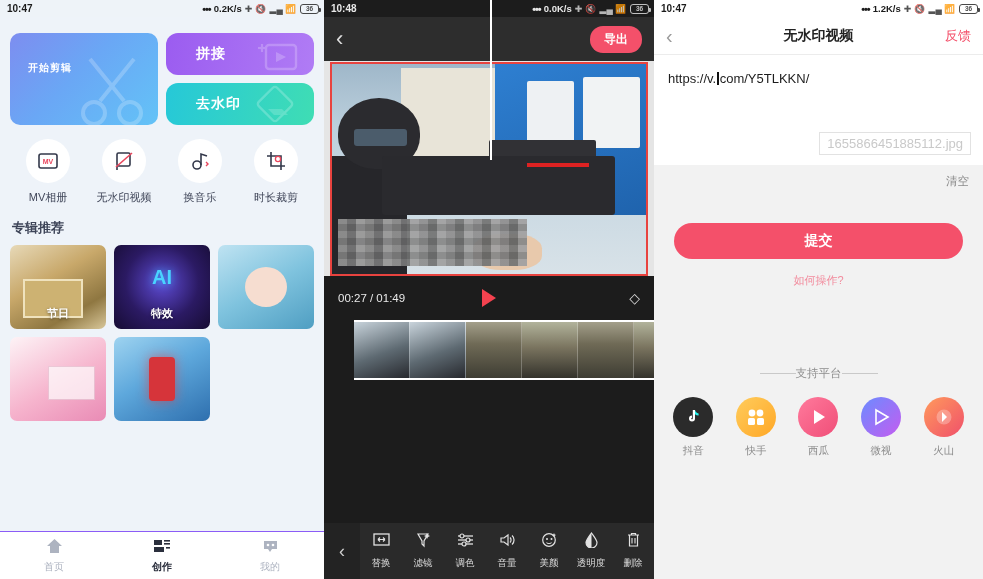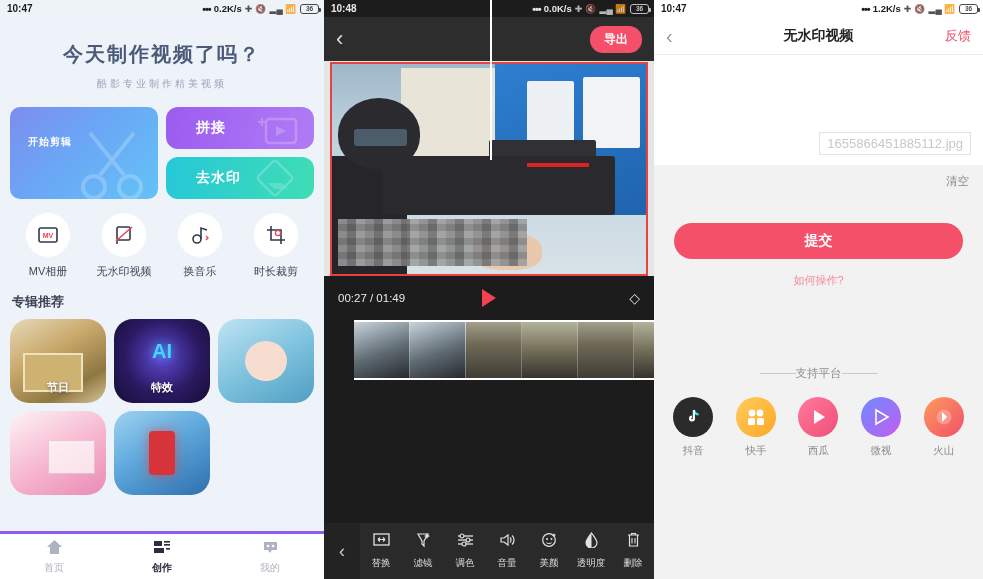--- a/index.html
+++ b/index.html
@@ -56,38 +56,38 @@
   .features{display:flex;padding:14px 10px 0 10px;}
   .feat{flex:1;text-align:center;}
   .feat .circ{
     width:44px;height:44px;border-radius:50%;background:#fff;margin:0 auto;
     display:flex;align-items:center;justify-content:center;
   }
   .feat .fl{font-size:11px;color:#41475a;margin-top:7px;display:block;}
 
   .sechead{font-size:13px;font-weight:bold;color:#3d4458;padding:14px 0 0 12px;}
   .cards{padding:8px 10px 0 10px;display:grid;grid-template-columns:repeat(3,1fr);gap:8px;}
-  .card{height:84px;border-radius:19px;position:relative;overflow:hidden;}
+  .card{height:84px;border-radius:7px;position:relative;overflow:hidden;}
   .card .cl{position:absolute;left:50%;transform:translateX(-50%);bottom:8px;color:#fff;font-size:11px;font-weight:bold;text-shadow:0 1px 3px rgba(0,0,0,.55);}
   .c-gift{background:linear-gradient(150deg,#e7d9b8,#c8a86a 40%,#8f7741 75%,#d8c79a);}
   .c-ai{background:radial-gradient(circle at 50% 45%,#5f4bd4,#2b1a63 55%,#160c33);}
   .c-ai:after{content:"AI";position:absolute;left:50%;top:38%;transform:translate(-50%,-50%);color:#49d3ff;font-size:20px;font-weight:bold;text-shadow:0 0 10px #36b7ff;}
   .c-piano{background:linear-gradient(150deg,#fdf0f5,#9fc6e6 45%,#3f6fa0 80%);}
   .c-baby{background:linear-gradient(150deg,#bfe3f2,#7fc3de 50%,#4f9ec2);}
   .c-flower{background:linear-gradient(150deg,#fdf3f6,#f6b4cd 55%,#e98bb5);}
   .c-lantern{background:linear-gradient(150deg,#9ed3f0,#5ea8dc 45%,#2e6fae);}
   .c-piano:before{content:"";position:absolute;left:22%;top:30%;width:56%;height:40%;background:#2b5d8e;border-radius:40% 6% 6% 6%;opacity:.85;}
   .c-baby:before{content:"";position:absolute;left:28%;top:26%;width:44%;height:48%;background:#f6ddd0;border-radius:50%;}
   .c-lantern:before{content:"";position:absolute;left:36%;top:24%;width:28%;height:52%;background:#d6343a;border-radius:4px;box-shadow:0 0 12px rgba(230,60,60,.6);}
   .c-flower:before{content:"";position:absolute;left:40%;top:35%;width:46%;height:38%;background:#fff;opacity:.7;border:1px solid #e6c9d6;}
   .c-gift:before{content:"";position:absolute;left:14%;top:40%;width:58%;height:42%;background:#cdb272;border:2px solid #efe2bd;}
 
   .tabbar{
     margin-top:auto;height:48px;background:#fff;display:flex;align-items:center;
-    border-top:3px solid #8b5cf6;
+    border-top:1px solid #8b5cf6;
   }
   .tab{flex:1;text-align:center;}
   .tab .tl{font-size:10px;display:block;margin-top:2px;}
   .tab.on .tl{color:#2b2f3d;font-weight:bold;}
   .tab .tl{color:#adb3c0;}
 
   
   .panel2{width:330px;height:579px;background:#e5e5e5;display:flex;flex-direction:column;position:relative;}
   .ed-top{height:44px;display:flex;align-items:center;padding:0 12px;background:#2d2d2d;}
   .backchev{color:#ddd;font-size:22px;line-height:1;}
@@ -185,24 +185,20 @@
         <span class="sb-dots">•••</span>
         <span class="sb-speed">0.2K/s</span>
         <span class="sb-ico">✚</span>
         <span class="sb-ico">🔇</span>
         <span class="sb-ico">▂▄</span>
         <span class="sb-ico">📶</span>
         <span class="battery">36</span>
       </span>
     </div>
 
-    <div class="hero">
-      <h1>今天制作视频了吗？</h1>
-      <p>酷影专业制作精美视频</p>
-    </div>
 
     <div class="bigbtns">
       <div class="bb-left">
         <span class="lbl">开始剪辑</span>
         <svg class="ghost" style="right:6px;bottom:-6px;" width="80" height="78" viewBox="0 0 80 78">
           <g stroke="#fff" stroke-width="4" fill="none">
             <line x1="18" y1="6" x2="52" y2="48"></line>
               <line x1="62" y1="6" x2="28" y2="48"></line>
             <circle cx="22" cy="60" r="11"></circle>
               <circle cx="58" cy="60" r="11"></circle>
@@ -465,20 +461,23 @@
       </span>
     </div>
 
     <div class="wm-head">
       <span class="bk">‹</span>
       <span class="wm-title">无水印视频</span>
       <span class="wm-fb">反馈</span>
     </div>
 
     <div class="wm-input">
+      <div class="wm-url">
+        <span>https://v.</span><span class="caret"></span><span>com/Y5TLKKN/</span>
+      </div>
       <div class="wm-file">1655866451885112.jpg</div>
     </div>
 
     <div class="wm-clear">
       <span>清空</span>
     </div>
 
     <button class="submit">提交</button>
     <div class="how">如何操作?</div>
 

